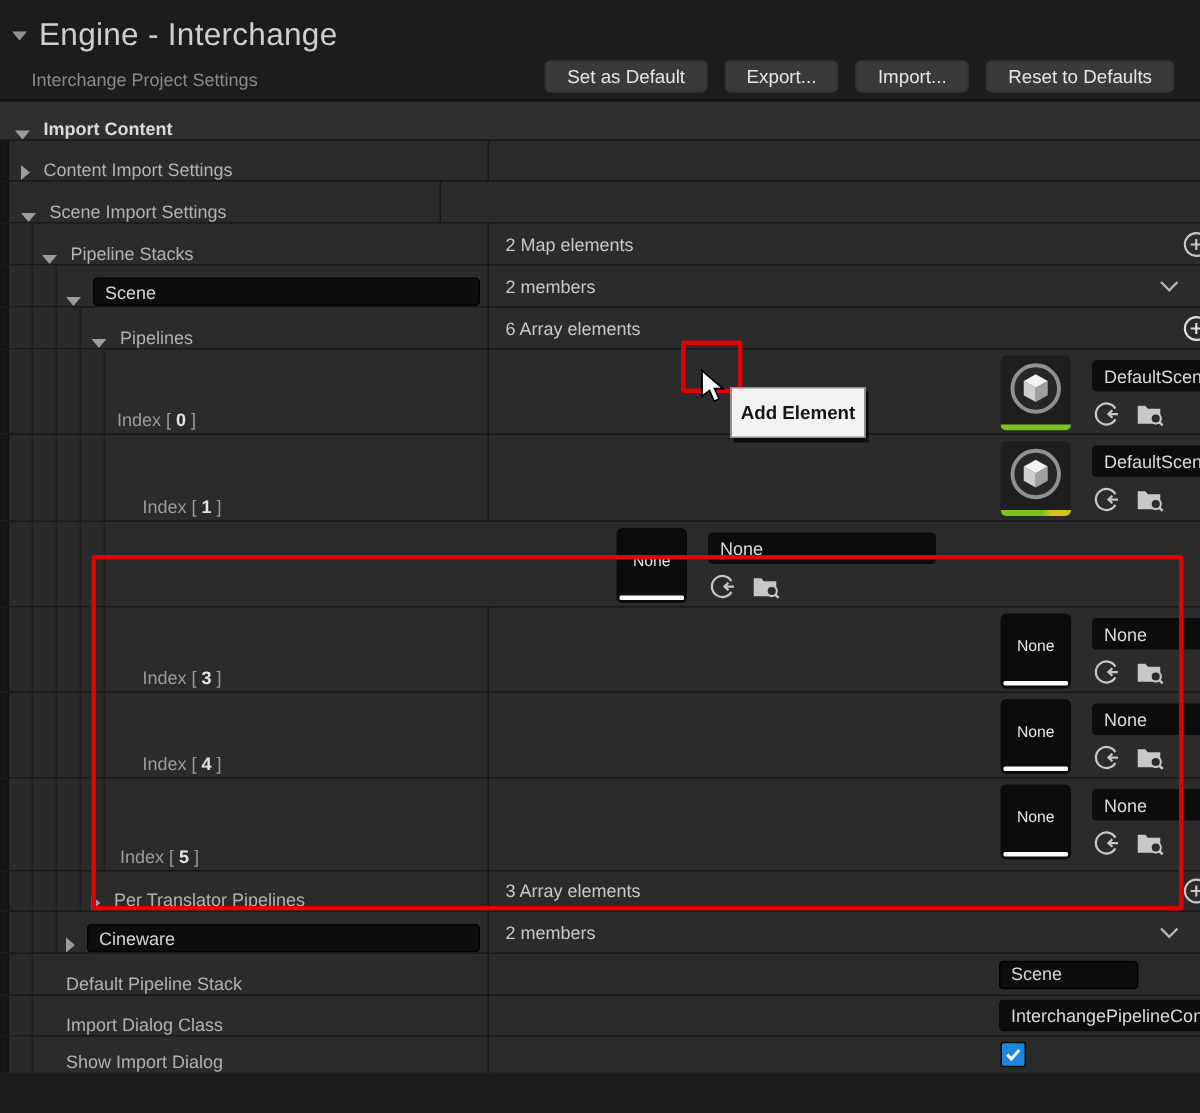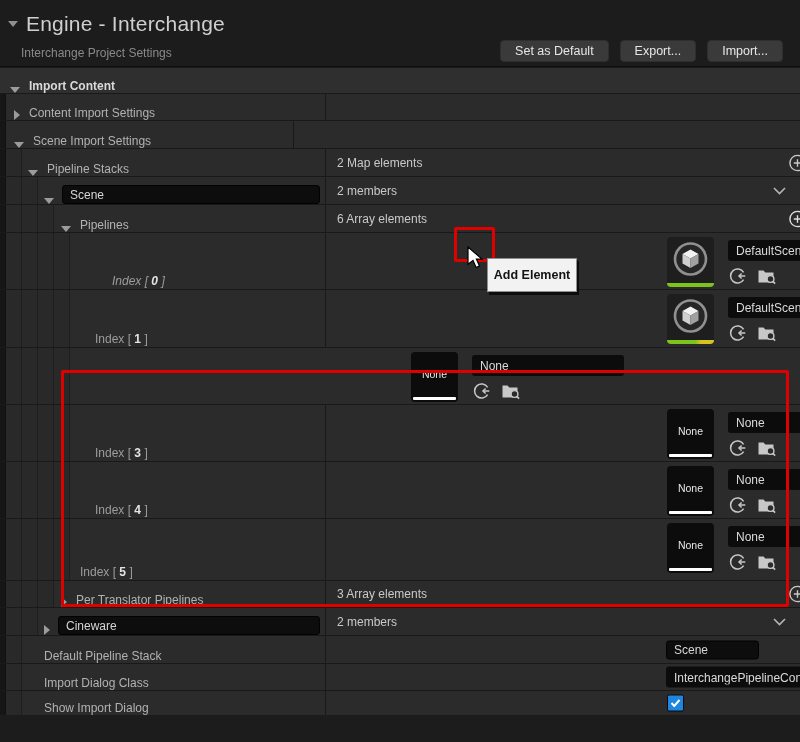--- a/index.html
+++ b/index.html
@@ -76,20 +76,21 @@
   <div id="header">
     <div id="title-row">
       <span class="tri down" style="border-top-color:#8f8f8f;"></span>
       <span id="page-title">Engine - Interchange</span>
     </div>
     <div id="subtitle">Interchange Project Settings</div>
     <div id="toolbar">
       <div class="btn">Set as Default</div>
       <div class="btn">Export...</div>
       <div class="btn">Import...</div>
+      <div class="btn">Reset to Defaults</div>
     </div>
   </div>
 
   <div id="rows">
 
     <div class="row cat" style="height:26px;">
       <div class="name noline" style="width:800px;">
         <span class="tri down" style="margin-left:10px;"></span>
         <span class="clabel" style="margin-left:9px;">Import Content</span>
       </div>
@@ -184,21 +185,21 @@
 
     <div class="row" style="height:57px;">
       <div class="rails">
           <i class="strip"></i>
           <i></i>
           <i></i>
           <i></i>
           <i></i>
         </div>
       <div class="name" style="width:256px;">
-        <span style="margin-left:42px;font-style:italic;"><span class="ilabel">Index [ </span><span class="inum">0</span><span class="ilabel"> ]</span></span>
+        <span style="margin-left:8px;"><span class="ilabel">Index [ </span><span class="inum">0</span><span class="ilabel"> ]</span></span>
       </div>
       <div class="val">
         <div class="thumb">
           <svg width="47" height="46" viewBox="0 0 47 46">
               <circle cx="23.5" cy="22" r="15.5" stroke="#909090" stroke-width="2.6" fill="#262626"></circle>
               <polygon points="23.5,12.5 31.5,17 23.5,21.5 15.5,17" fill="#f2f2f2"></polygon>
               <polygon points="15.5,17 23.5,21.5 23.5,31 15.5,26.5" fill="#cfcfcf"></polygon>
               <polygon points="31.5,17 23.5,21.5 23.5,31 31.5,26.5" fill="#a0a0a0"></polygon>
             </svg>
           <span class="bar green"></span>

